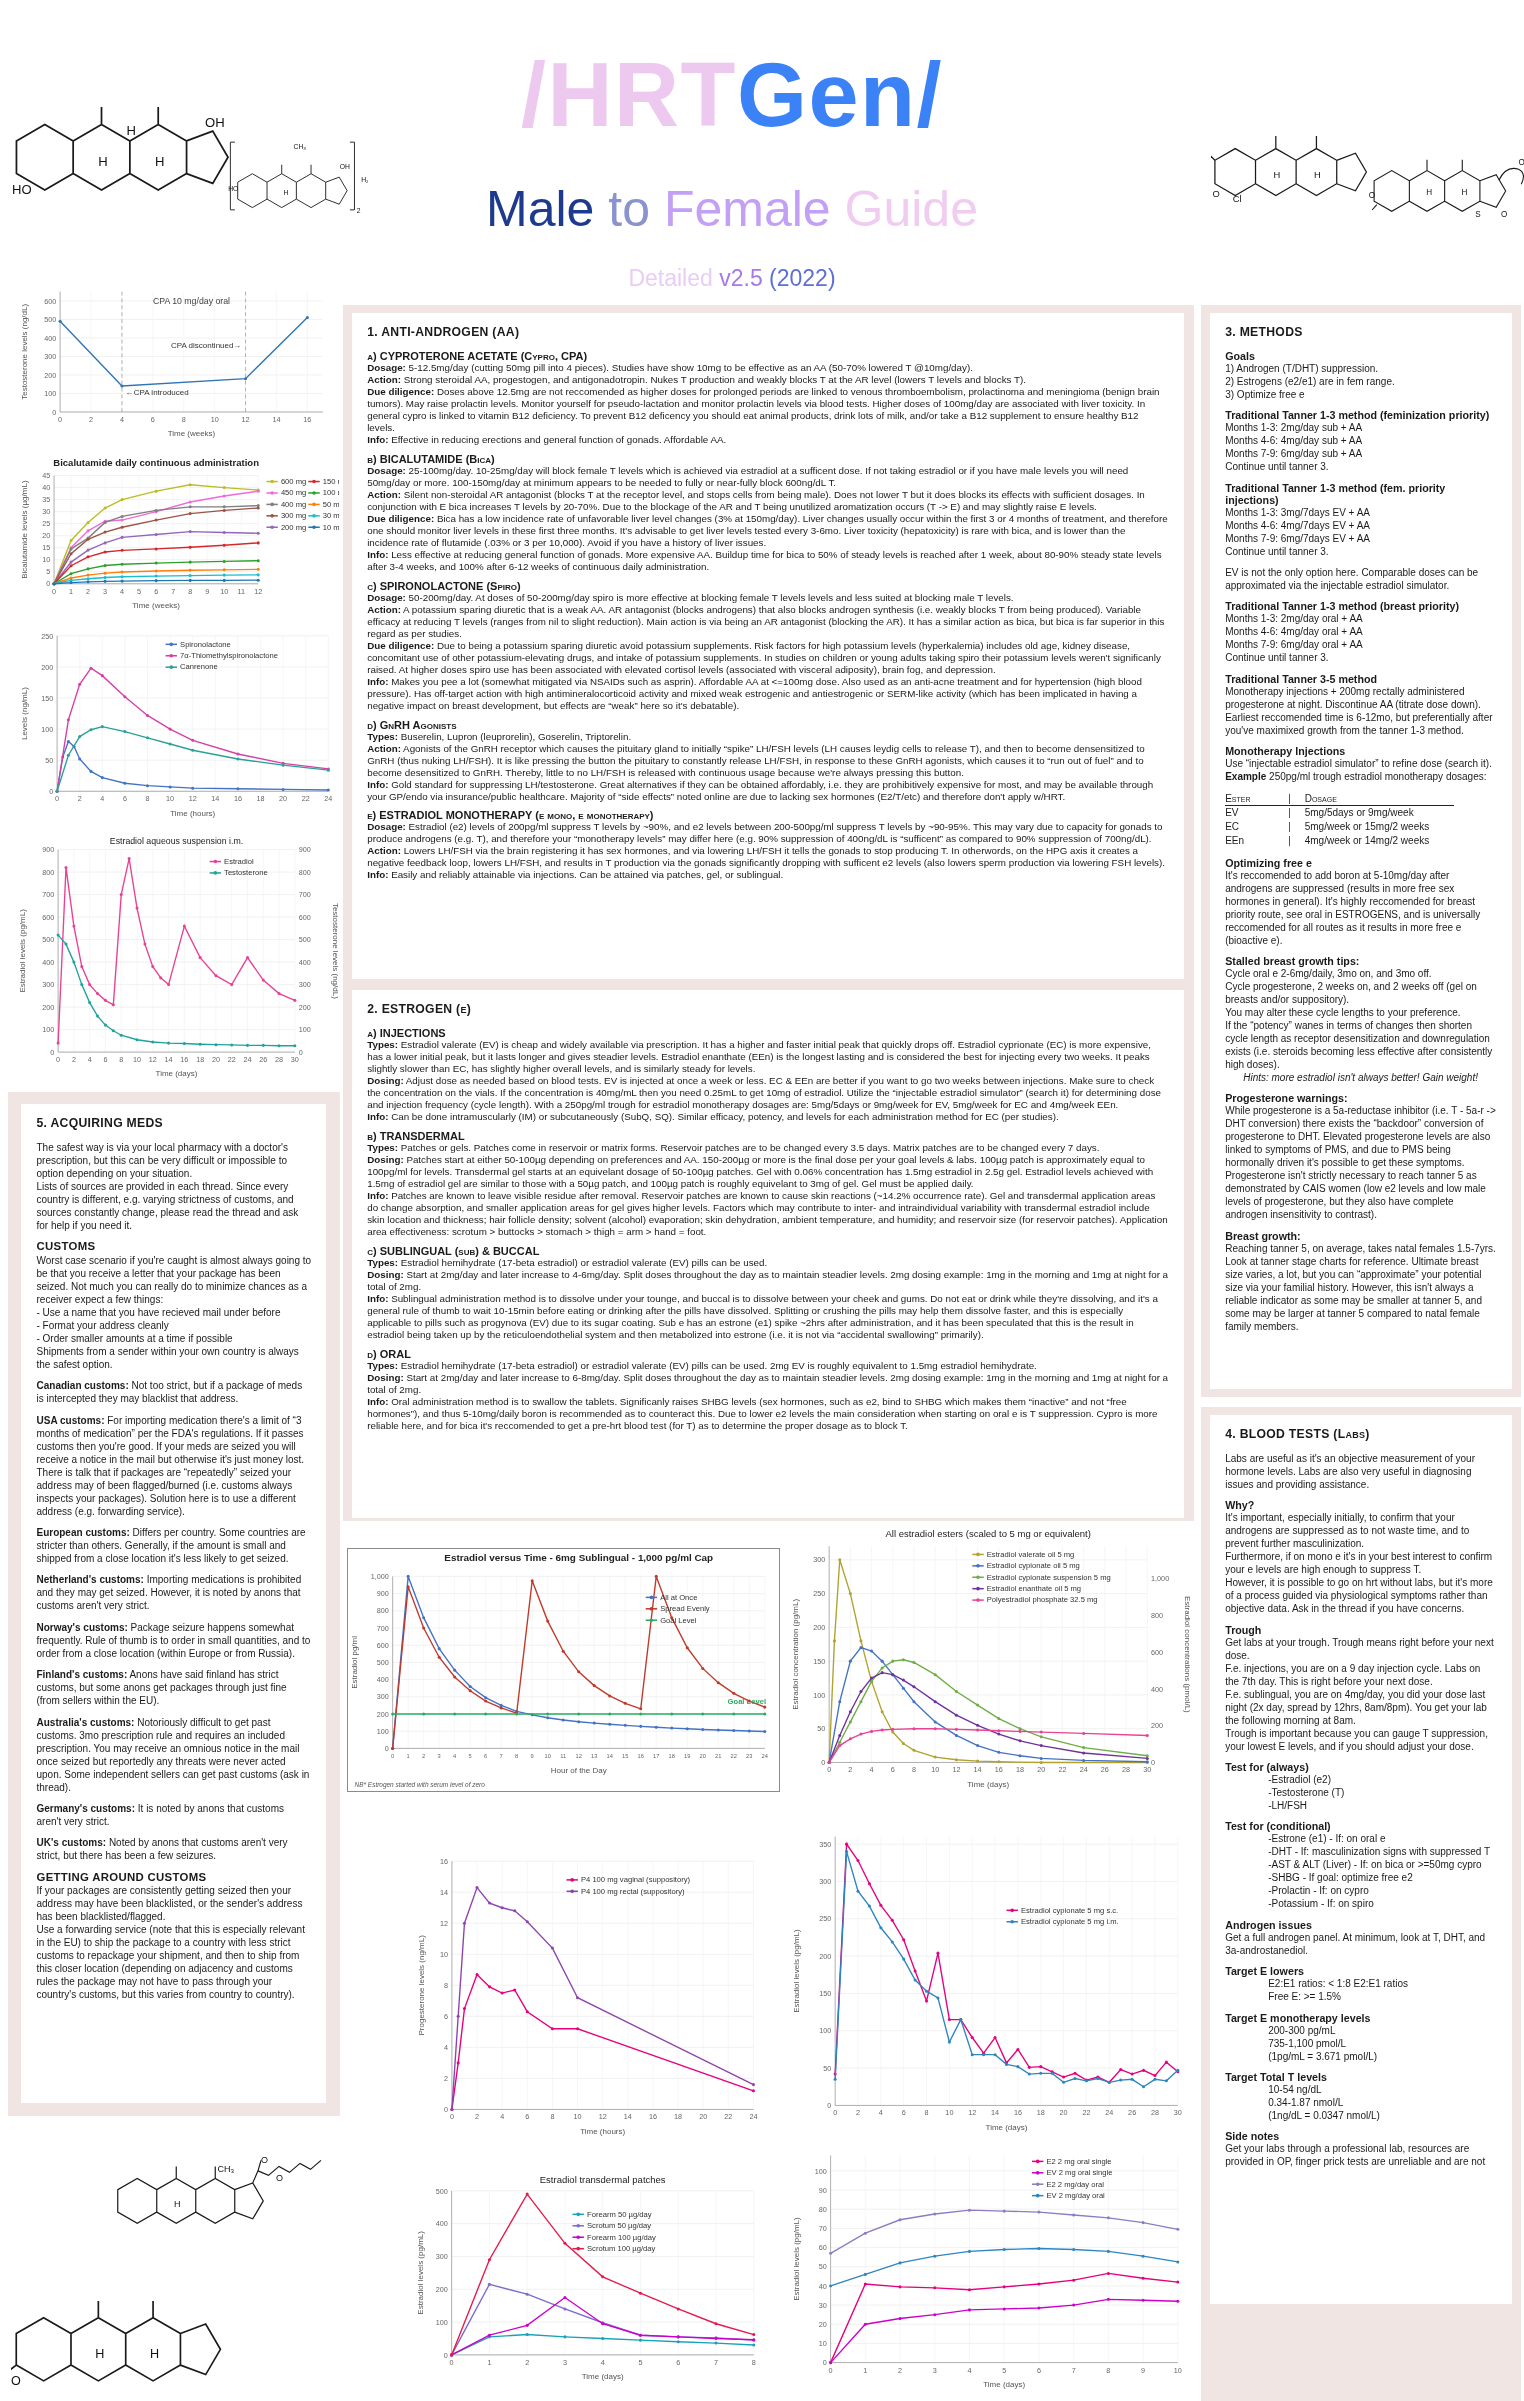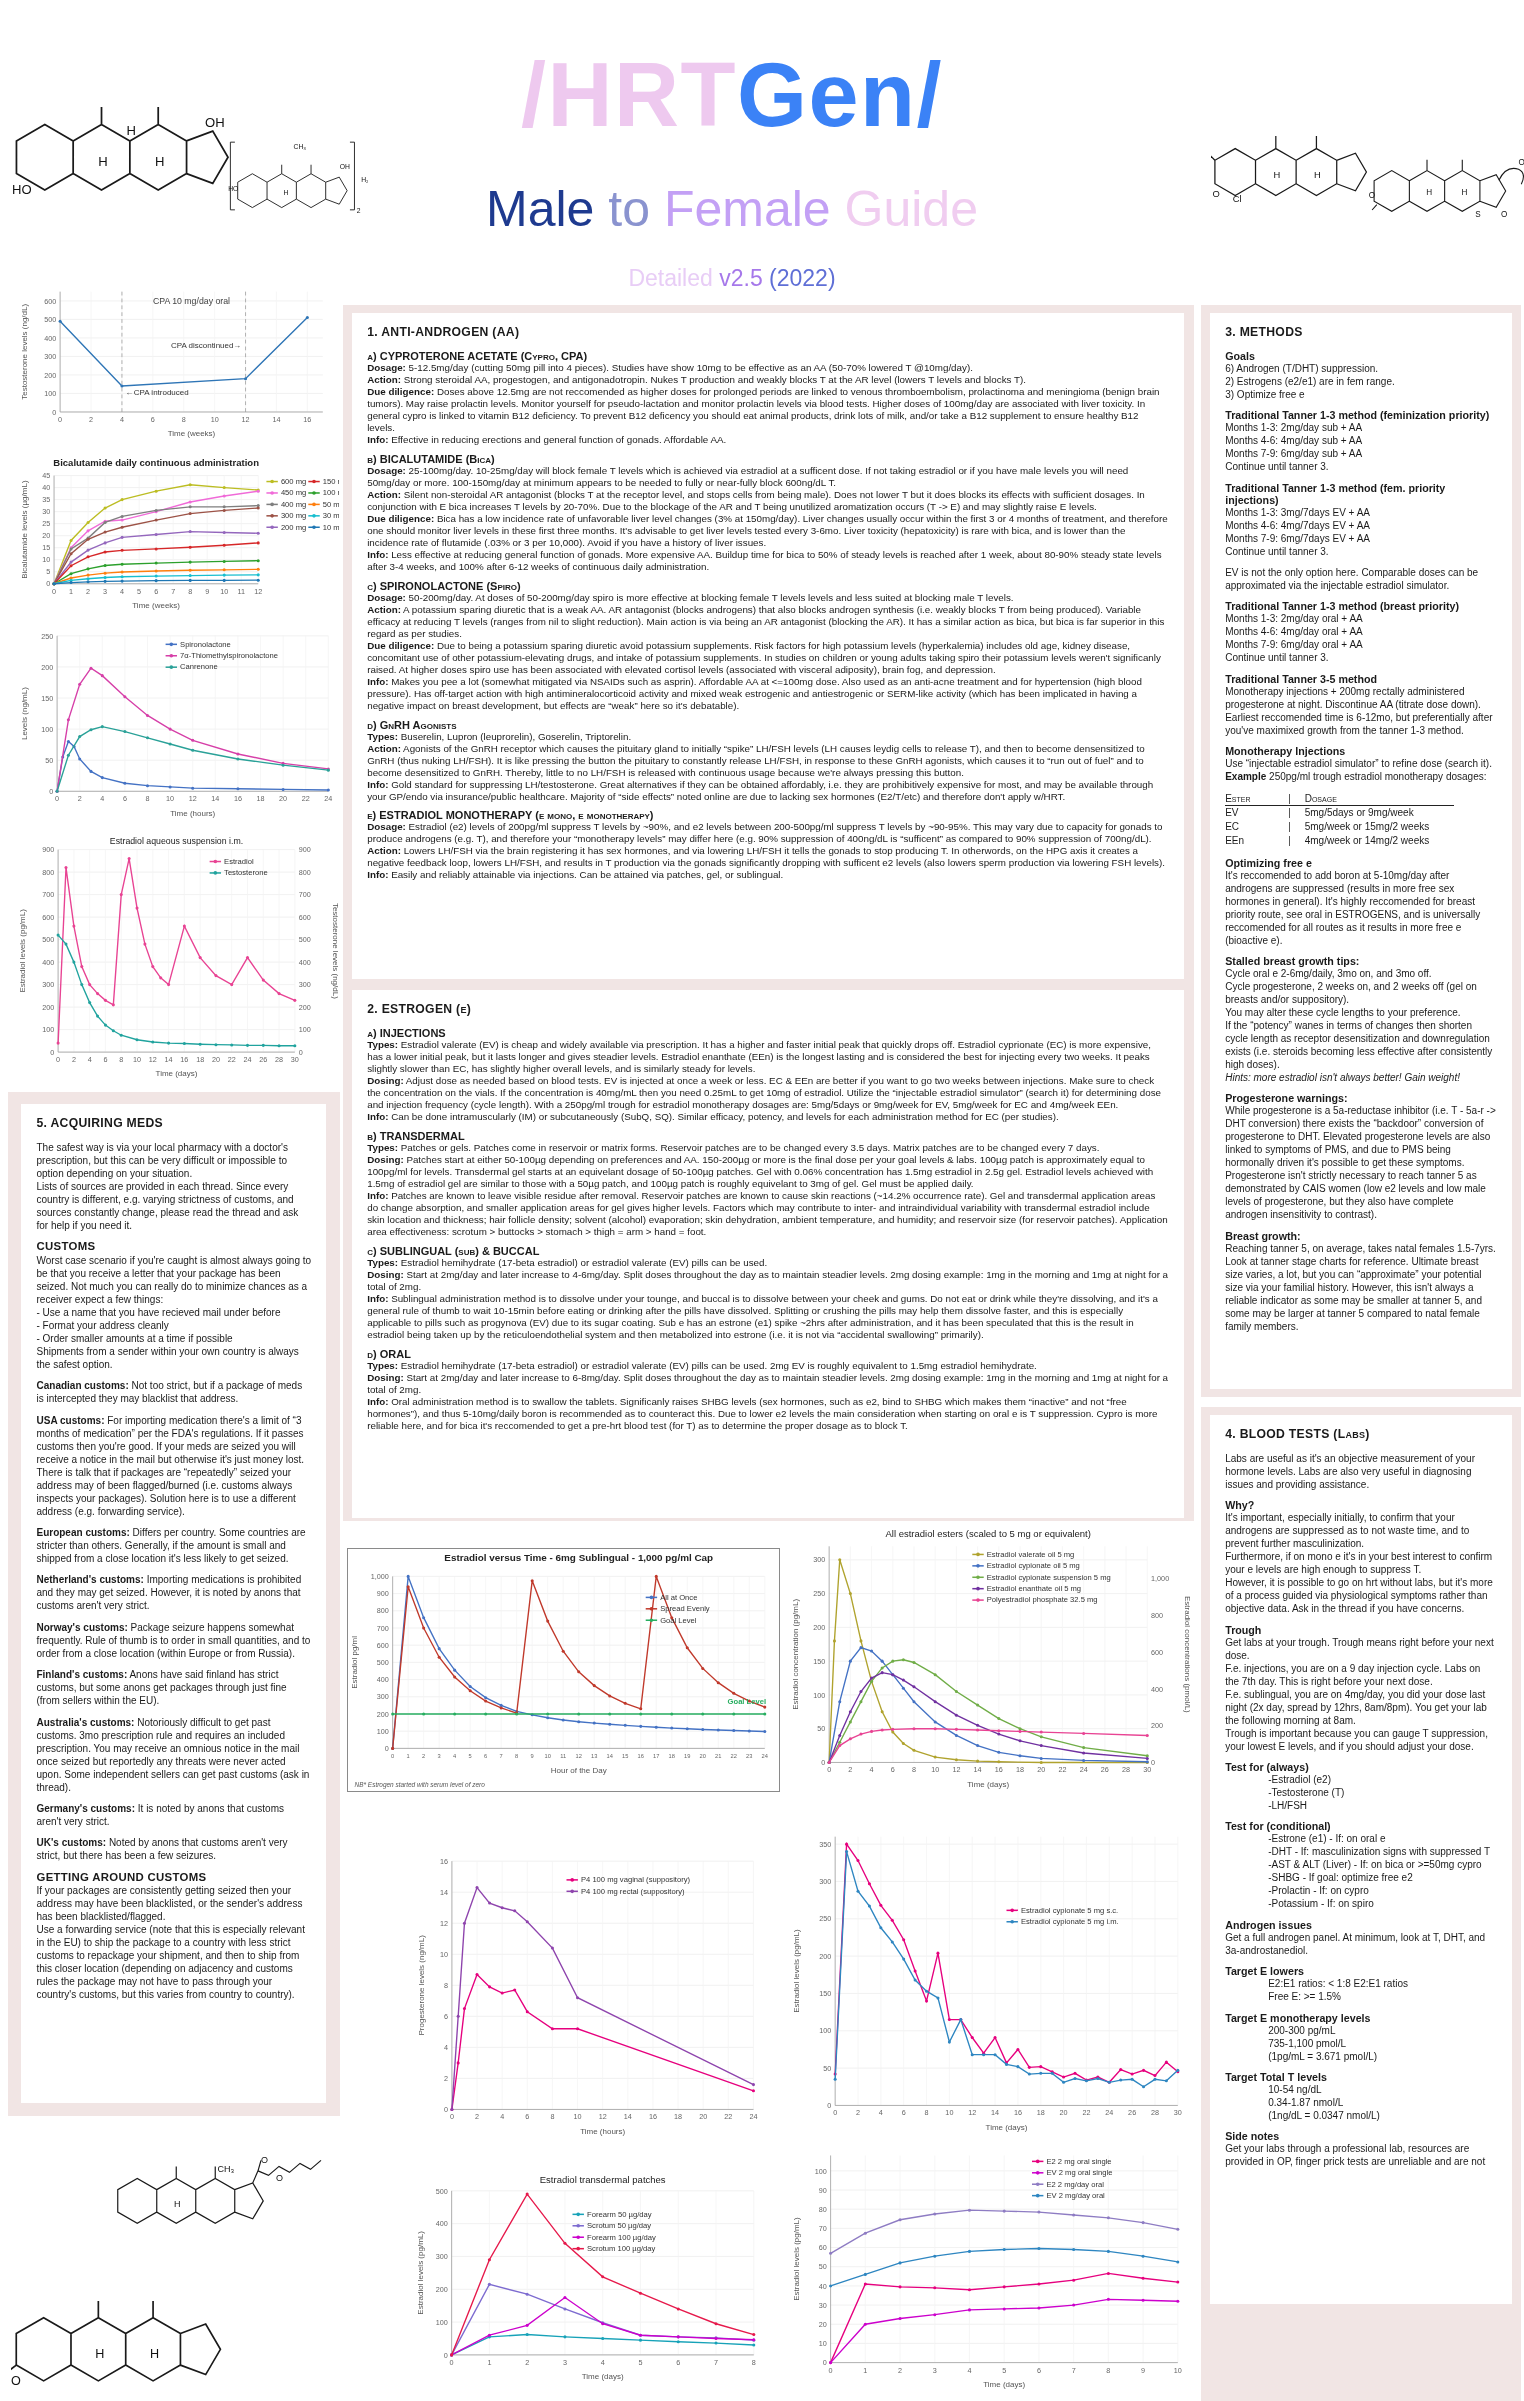--- a/index.html
+++ b/index.html
@@ -10,21 +10,21 @@
   .blk{margin:0 0 9.1px 0;}
   .bh{font-weight:bold;font-size:10.7px;margin:0;}
   .bh.sc{font-variant:small-caps;font-size:11px;}
   .bh.big{font-size:11.4px;letter-spacing:0.3px;margin:3px 0 1.5px 0;}
   p.ln{margin:0;font-size:10px;line-height:13px;}
   .mid p.ln{font-size:9.8px;line-height:12px;}
   .mid .blk{margin-bottom:6.9px;}
   .side p.ln{font-size:10px;line-height:13px;}
   .side .blk{margin-bottom:8.4px;}
   p.ln.ind{padding-left:43px;}
-  p.ln.it{font-style:italic;}
+  p.ln.it{font-style:italic;margin-left:18px;}
   p.ln b{font-weight:bold;}
   .etable{font-size:10px;margin:1.5px 0 9.1px 0;width:229px;}
   .etr{display:flex;line-height:13.7px;}
   .etr .c1{width:49px;}
   .etr .sep{width:30.5px;text-align:center;color:#333;}
   .etr .c2{flex:1;}
   .etr.head{font-weight:normal;font-variant:small-caps;border-bottom:1.1px solid #222;}
   .chart{position:absolute;background:#fff;}
   .chart.bordered{border:0.8px solid #8a8a8a;}
   .struct{position:absolute;}
@@ -1400,21 +1400,21 @@
         <circle cx="323.97999999999996" cy="64.72" r="2.4" fill="#2e86c1"></circle>
         <text x="335.47999999999996" y="67.72" font-size="10" fill="#333">EV 2 mg/day oral</text>
       </svg></div>
 
   <div class="panel" style="left:1201px;top:305px;width:320px;height:1092px"></div>
   <div class="box side" style="left:1210px;top:313px;width:302px;height:1076px">
     <div class="h1">3. METHODS</div>
     <div>
         <div class="blk">
           <div class="bh">Goals</div>
-          <p class="ln">6) Androgen (T/DHT) suppression.</p>
+          <p class="ln">1) Androgen (T/DHT) suppression.</p>
           <p class="ln">2) Estrogens (e2/e1) are in fem range.</p>
           <p class="ln">3) Optimize free e</p>
         </div>
         <div class="blk">
           <div class="bh">Traditional Tanner 1-3 method (feminization priority)</div>
           <p class="ln">Months 1-3: 2mg/day sub + AA</p>
           <p class="ln">Months 4-6: 4mg/day sub + AA</p>
           <p class="ln">Months 7-9: 6mg/day sub + AA</p>
           <p class="ln">Continue until tanner 3.</p>
         </div>

